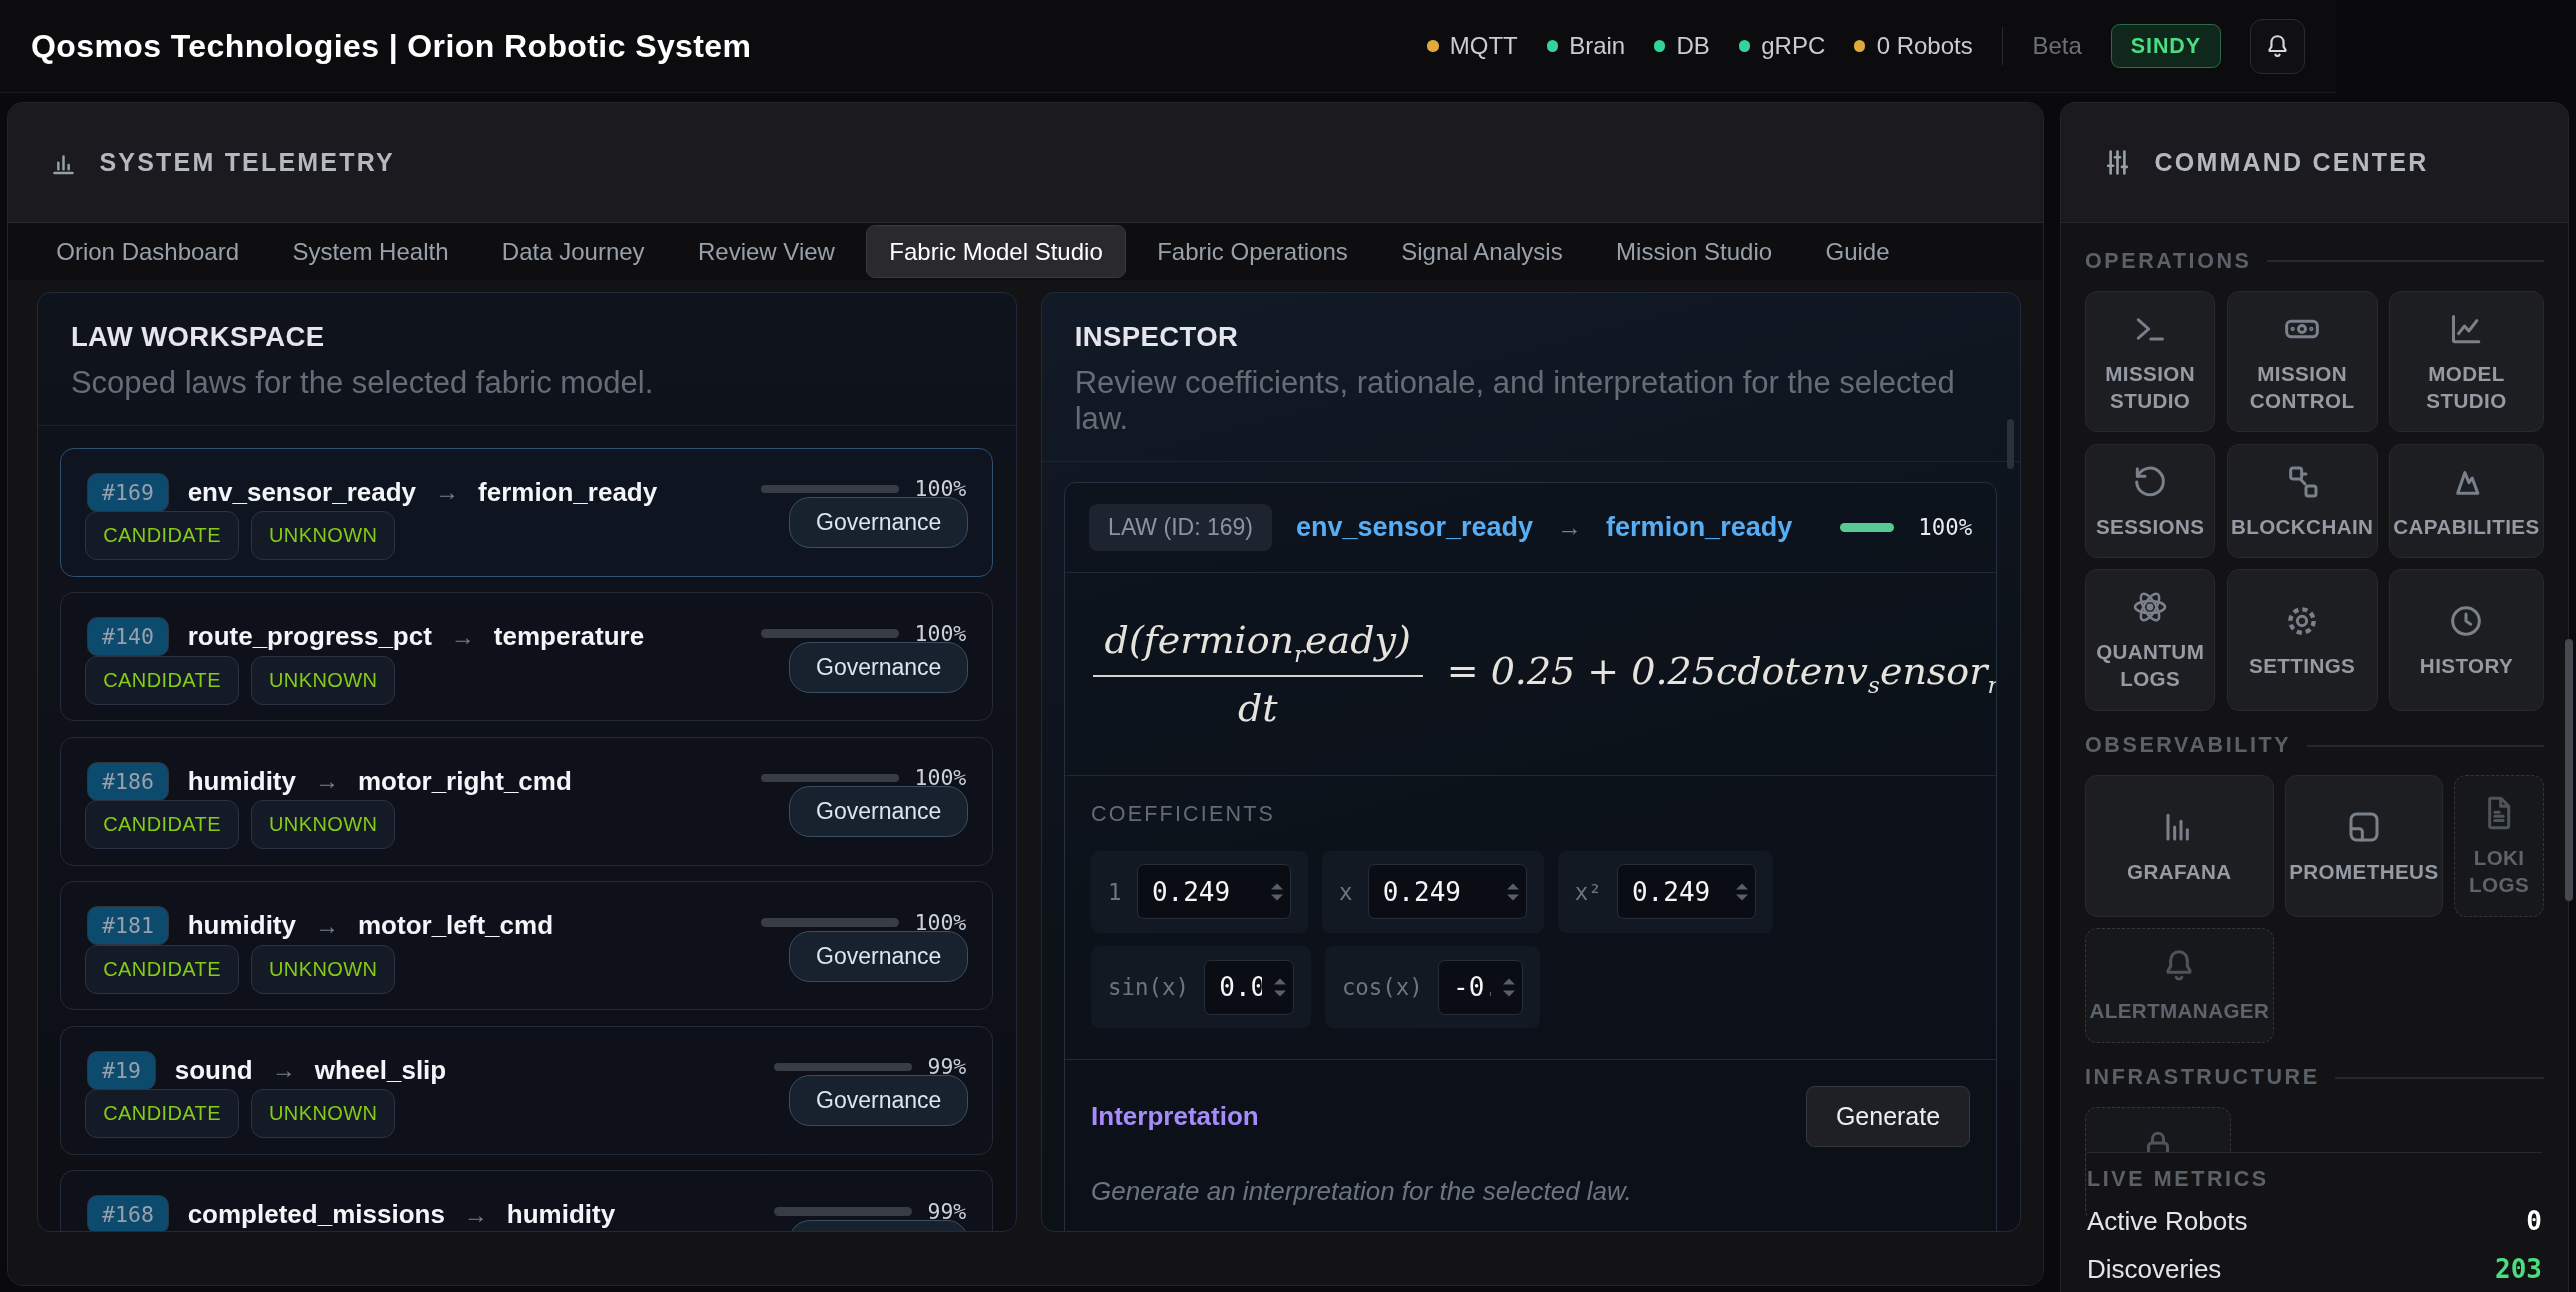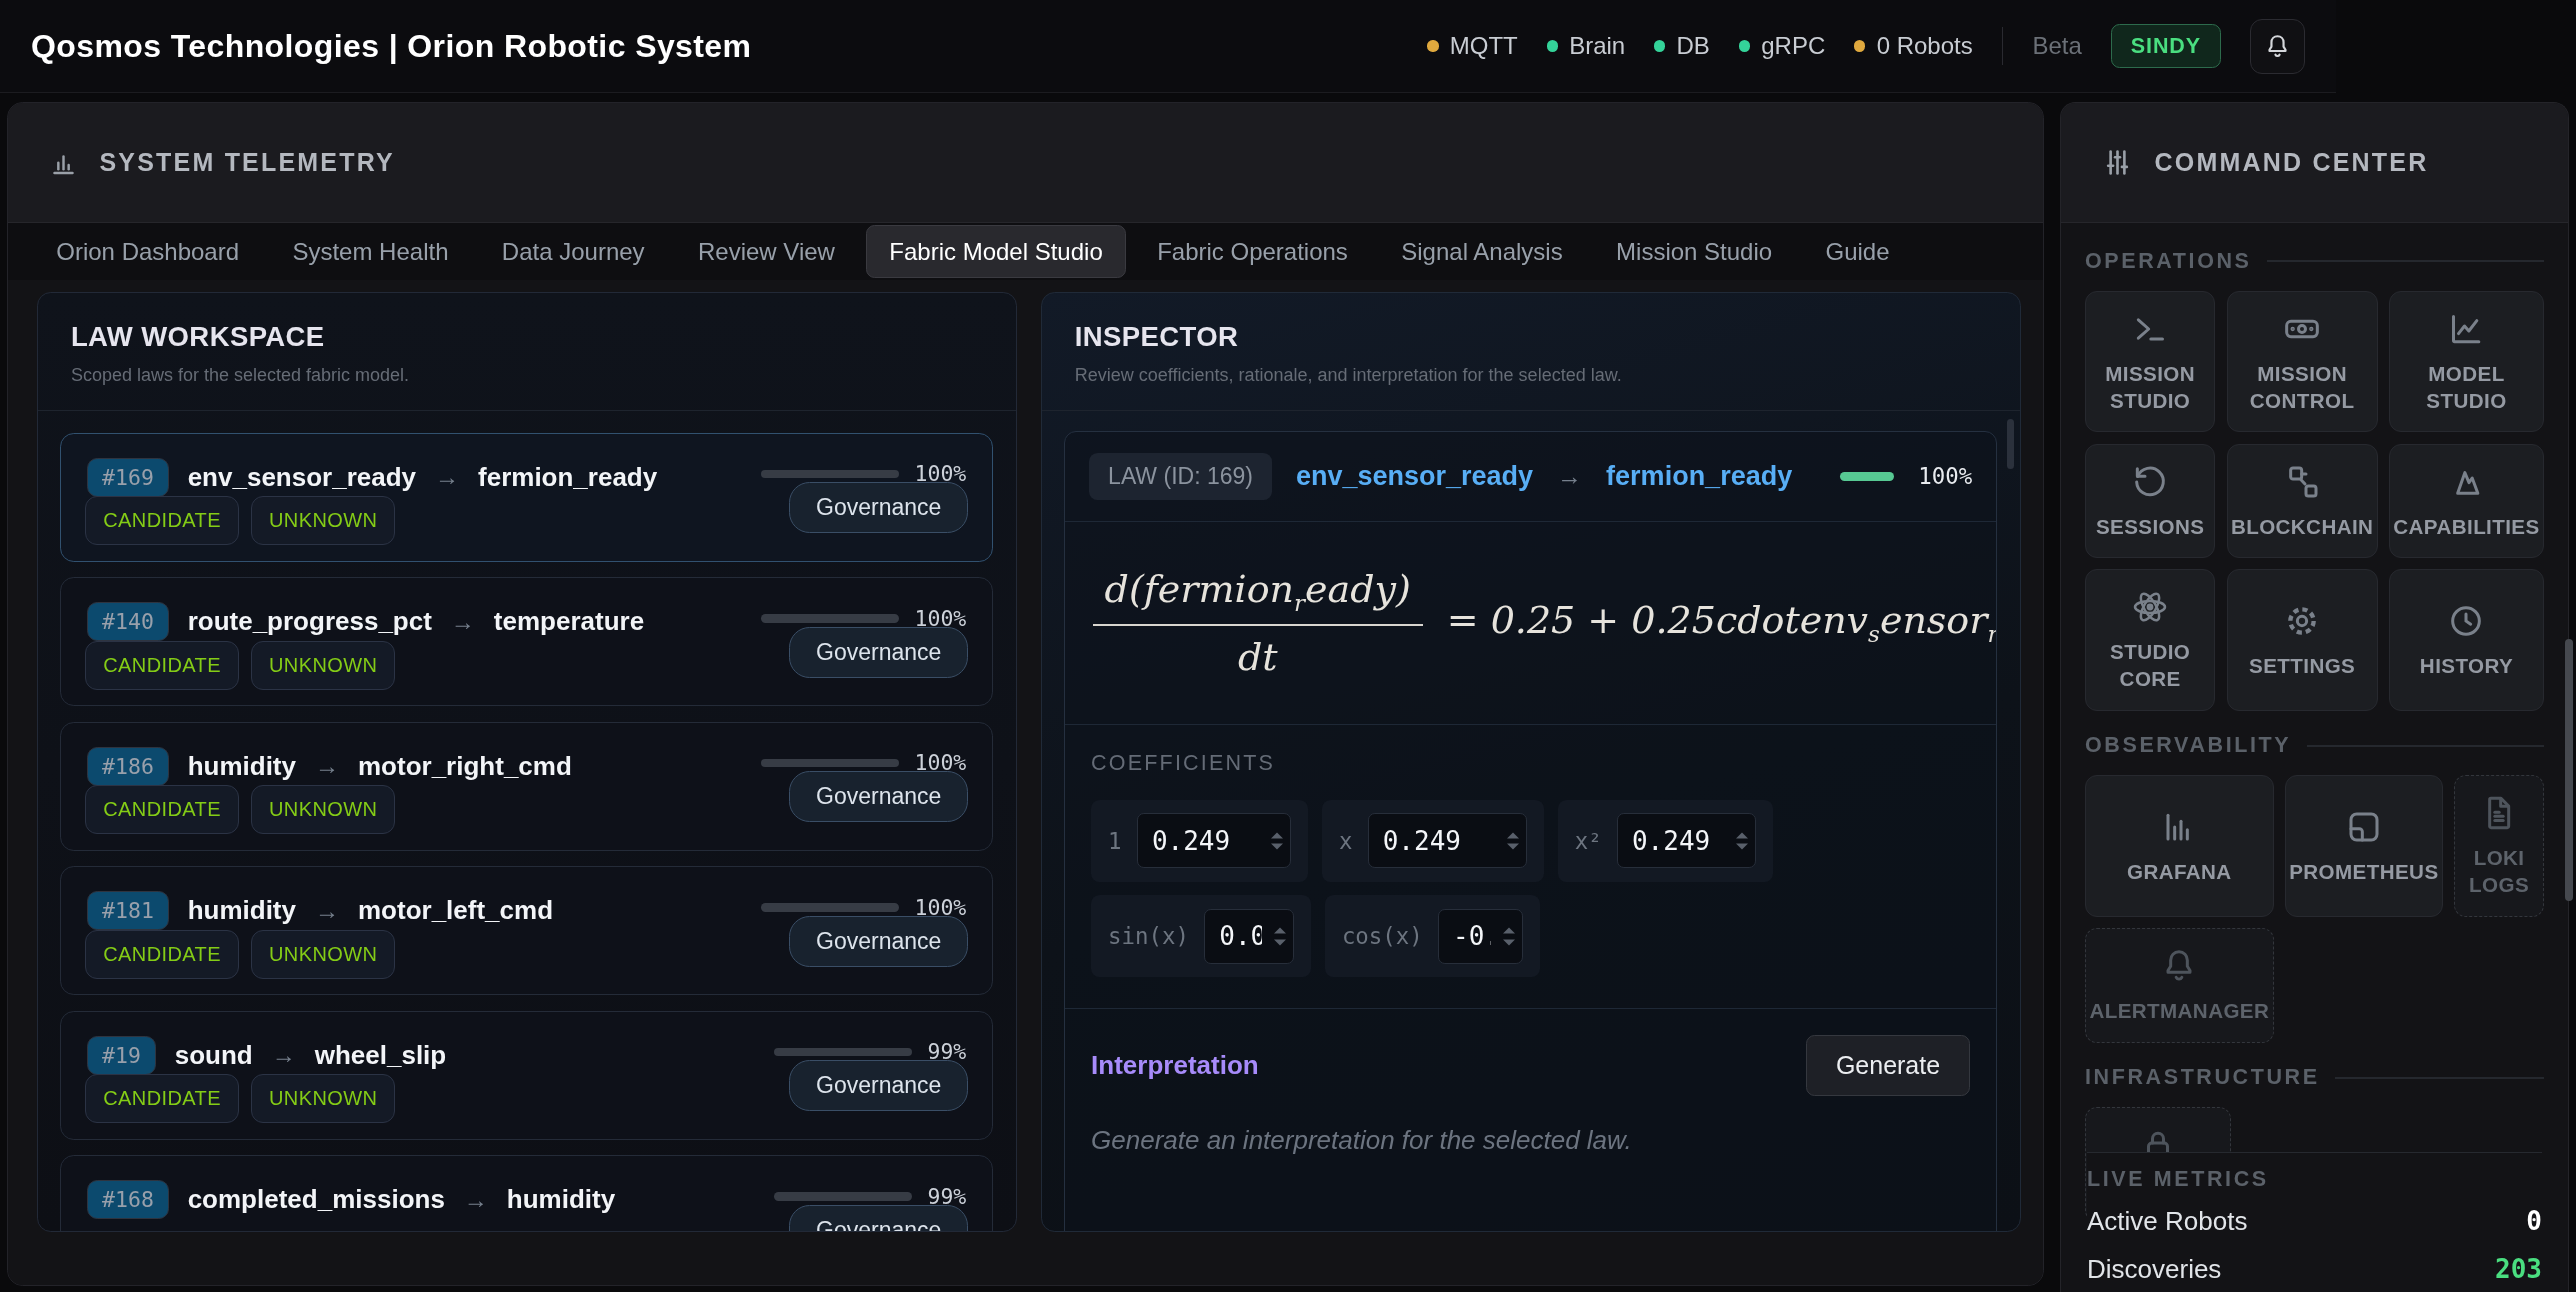--- a/index.html
+++ b/index.html
@@ -34,21 +34,21 @@
   .tab { font-size:24px; color:#98a0aa; padding:11.2px 22.4px; border-radius:8.6px; white-space:nowrap; }
   .tab.active { background:#29292e; border:1.7px solid #3a3a40; color:#ffffff; }
   .content { flex:1; display:flex; gap:24px; padding:12px 22.4px 0 29px; background:#131316; }
 
   .subpanel { flex:1; height:940px; border-radius:13.8px; overflow:hidden;
               display:flex; flex-direction:column; border:1.7px solid; position:relative; }
   .law-panel { background:linear-gradient(180deg,#0f131b 0%,#0d0f15 100%); border-color:#222937; }
   .insp-panel { background:linear-gradient(165deg,#121a27 0%,#0d1219 55%,#0c1016 100%); border-color:#202a38; }
   .sub-head { padding:27.5px 33px 24px; border-bottom:1.7px solid #1e242e; flex:none; }
   .sub-title { font-size:27.5px; font-weight:bold; color:#e6e5ee; letter-spacing:0.4px; }
-  .sub-sub { margin-top:12px; font-size:18px; color:#666c76; }
+  .sub-sub { margin-top:12px; font-size:31px; color:#666c76; }
 
   
   .law-list { padding:22.4px; display:flex; flex-direction:column; gap:15.5px; overflow:hidden; }
   .law-card { position:relative; flex:none; height:129px; border-radius:13.8px;
               border:1.7px solid #242b38; background:#0e1119; }
   .law-card.selected { border-color:#31516f; background:#0f1520; }
   .lc-top { position:absolute; left:26px; top:24px; display:flex; align-items:center; gap:19px; }
   .lc-badge { font-family:"DejaVu Sans Mono",monospace; font-size:21.5px; color:#99a0ab;
               background:#0c4a6e; border:1.7px solid #2e3440; border-radius:10.3px; padding:6px 13.8px; }
   .lc-name { font-size:26px; font-weight:bold; color:#f3f5f8; }
@@ -502,21 +502,21 @@
       </div>
       <div class="tile">
         <span>
           <svg width="40" height="40" viewBox="0 0 24 24" fill="none" stroke="currentColor" stroke-width="1.5">
             <ellipse cx="12" cy="12" rx="9" ry="3.6"></ellipse>
             <ellipse cx="12" cy="12" rx="9" ry="3.6" transform="rotate(60 12 12)"></ellipse>
             <ellipse cx="12" cy="12" rx="9" ry="3.6" transform="rotate(120 12 12)"></ellipse>
             <circle cx="12" cy="12" r="1.3" fill="currentColor"></circle>
           </svg>
           </span>
-        <span class="tile-label">STUDIO CORE</span>
+        <span class="tile-label">QUANTUM LOGS</span>
       </div>
       <div class="tile">
         <span>
           <svg width="40" height="40" viewBox="0 0 24 24" fill="none" stroke="currentColor" stroke-width="1.8">
             <circle cx="12" cy="12" r="7" stroke-width="2.6" stroke-dasharray="3.1 2.4"></circle>
             <circle cx="12" cy="12" r="2.8"></circle>
           </svg>
           </span>
         <span class="tile-label">SETTINGS</span>
       </div>

